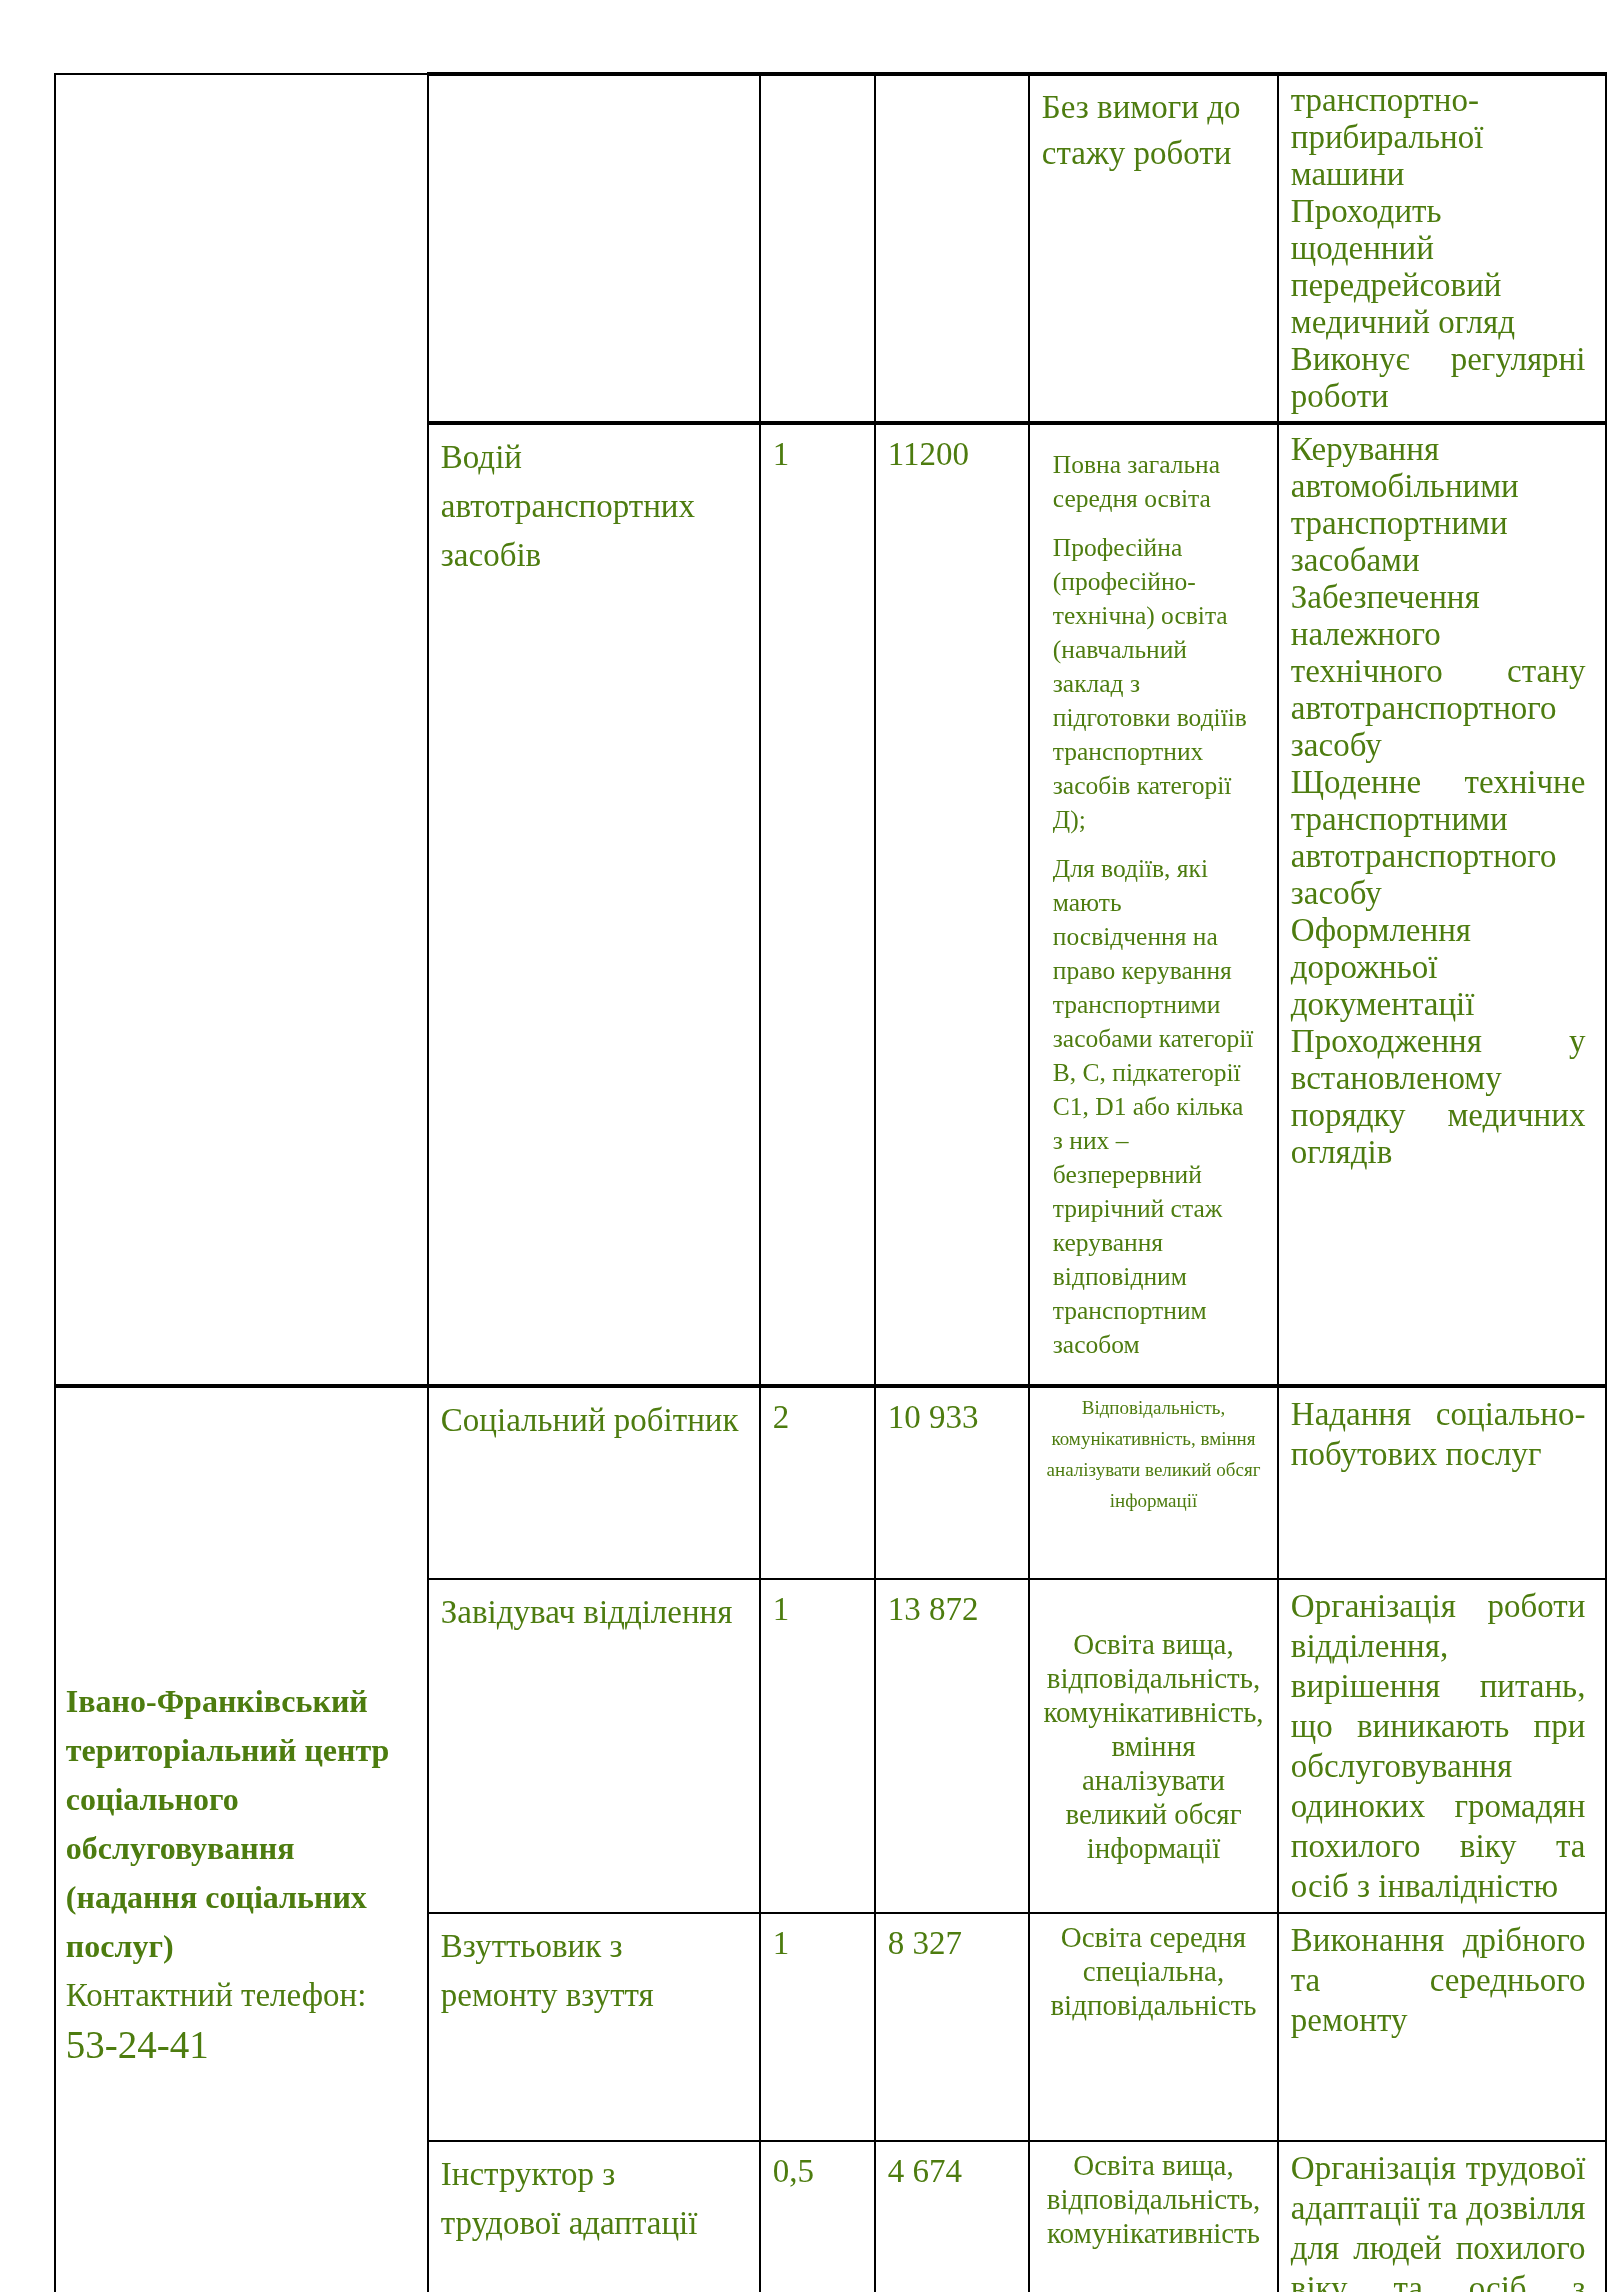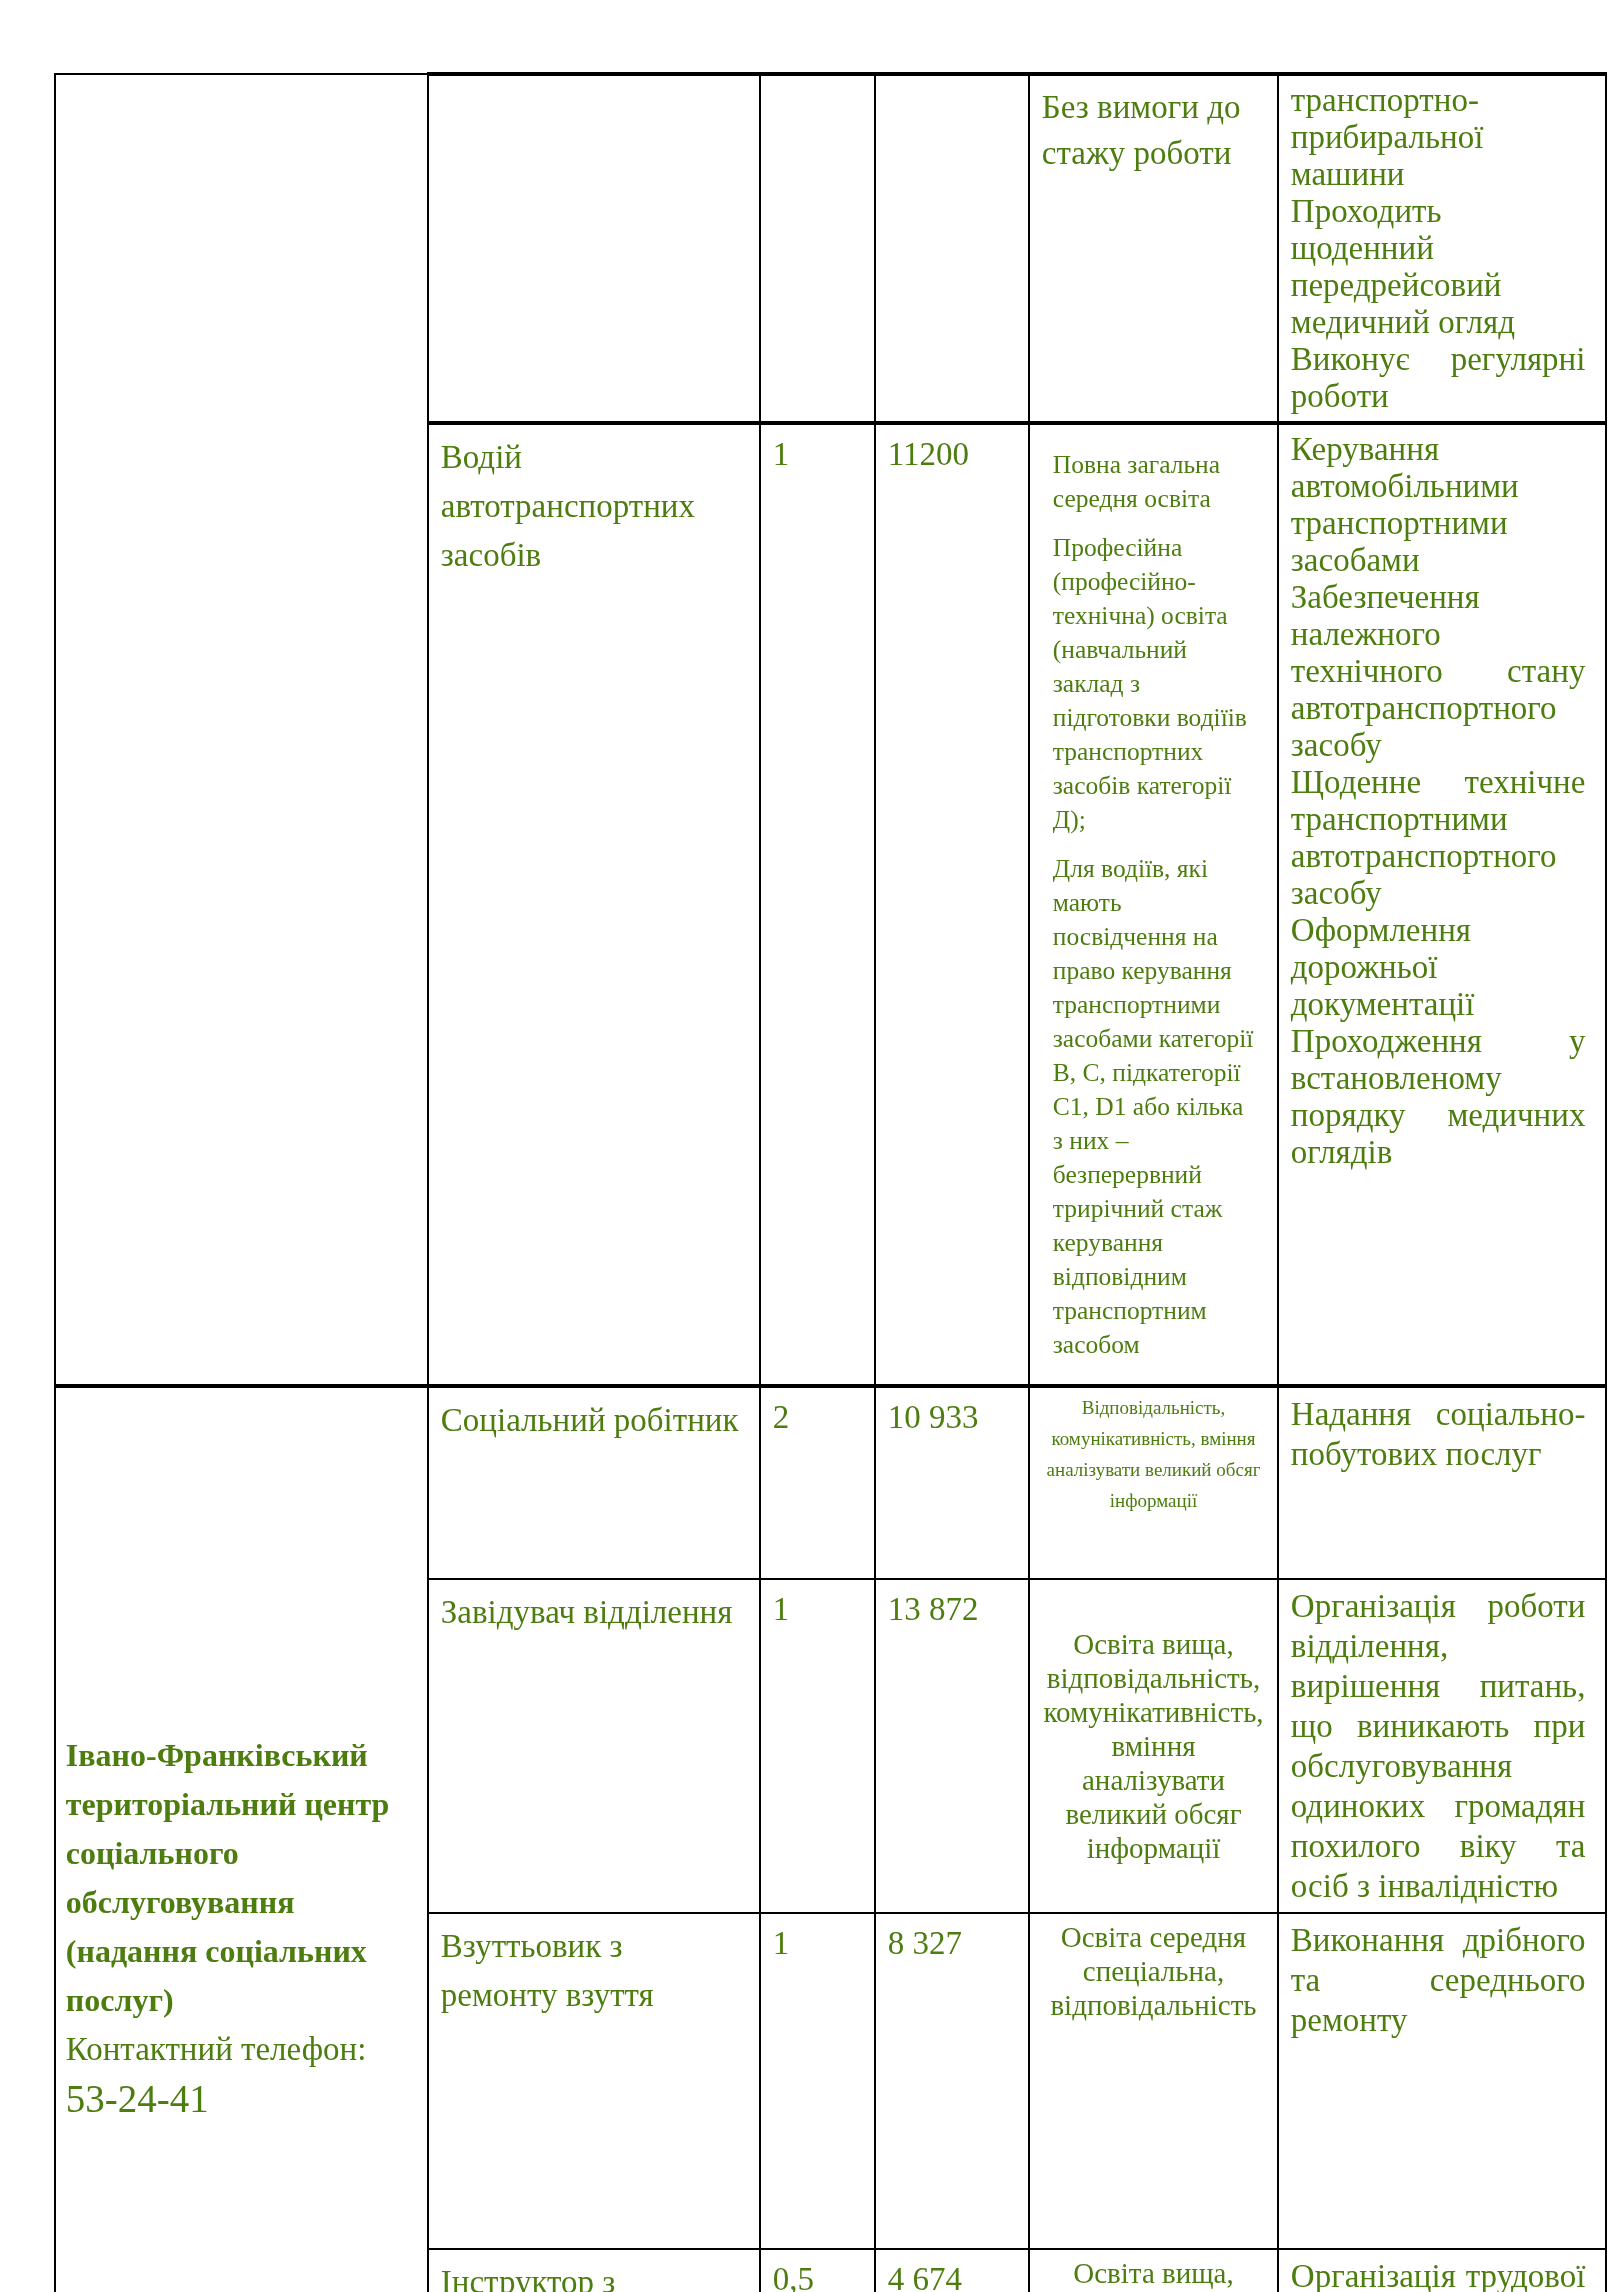--- a/index.html
+++ b/index.html
@@ -115,21 +115,21 @@
       <div class="num">13 872</div>
     </td>
     <td class="req-center pad-top">
       <div class="t">Освіта вища, відповідальність, комунікативність, вміння аналізувати великий обсяг інформації</div>
     </td>
     <td class="duties-cell duties">
       <p>Організація роботи відділення, вирішення питань, що виникають при обслуговування одиноких громадян похилого віку та осіб з інвалідністю</p>
     </td>
   </tr>
 
-  <tr style="height:336px">
+  <tr style="height:228px">
     <td class="title">
       <div class="title">Взуттьовик з ремонту взуття</div>
     </td>
     <td>
       <div class="num">1</div>
     </td>
     <td>
       <div class="num">8 327</div>
     </td>
     <td class="req-center">

